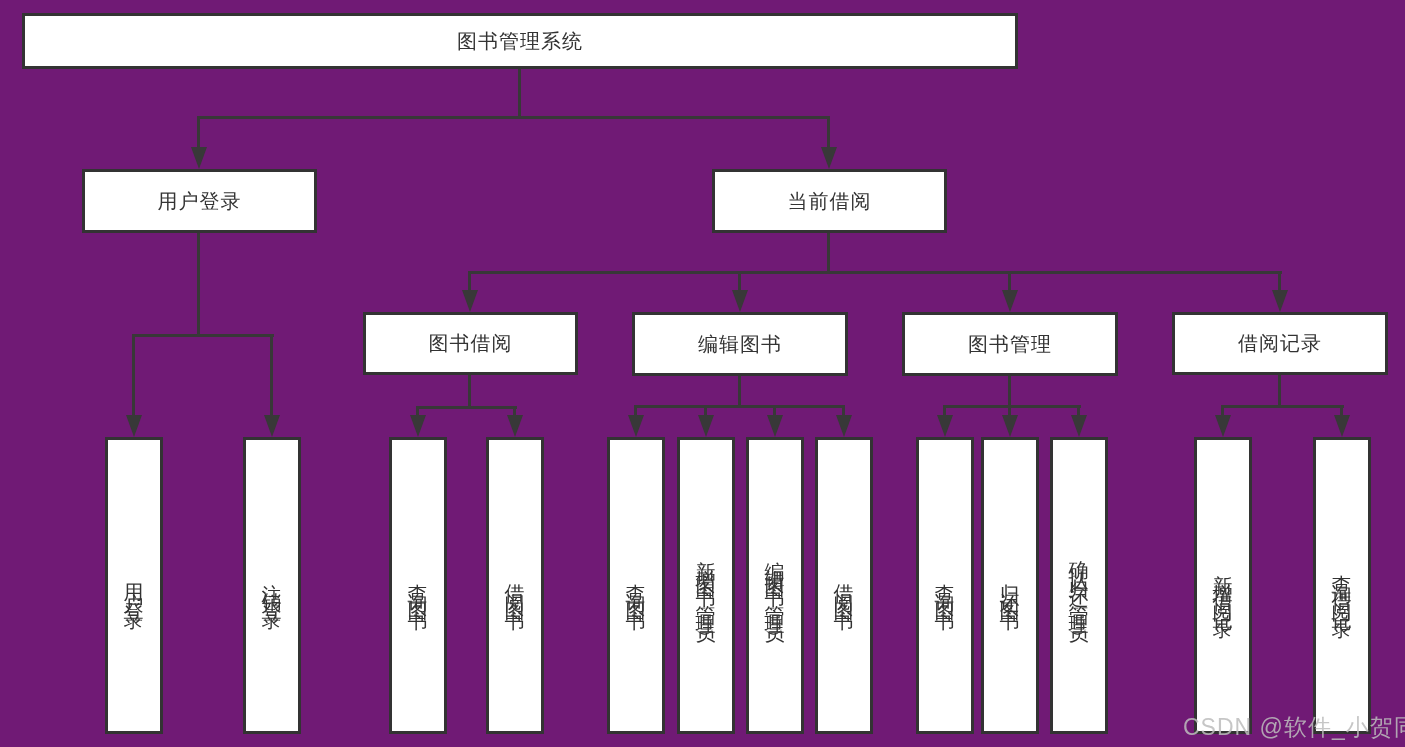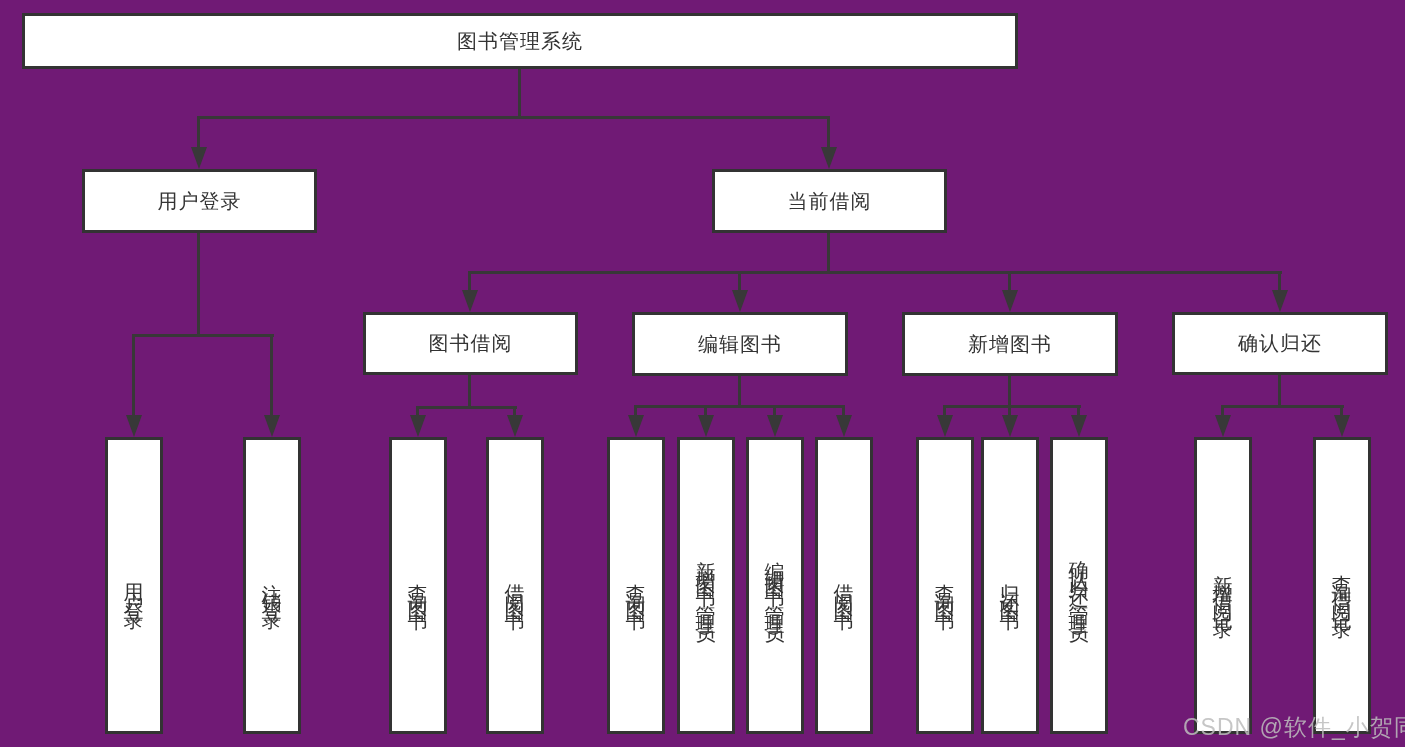--- a/index.html
+++ b/index.html
@@ -57,22 +57,22 @@
 
 <div class="canvas">
 
   <div class="node" style="left:22px; top:13px; width:996px; height:56px;">图书管理系统</div>
 
   <div class="node" style="left:82px; top:169px; width:235px; height:64px;">用户登录</div>
   <div class="node" style="left:712px; top:169px; width:235px; height:64px;">当前借阅</div>
 
   <div class="node" style="left:363px; top:312px; width:215px; height:63px;">图书借阅</div>
   <div class="node" style="left:632px; top:312px; width:216px; height:64px;">编辑图书</div>
-  <div class="node" style="left:902px; top:312px; width:216px; height:64px;">新增图书</div>
-  <div class="node" style="left:1172px; top:312px; width:216px; height:63px;">确认归还</div>
+  <div class="node" style="left:902px; top:312px; width:216px; height:64px;">图书管理</div>
+  <div class="node" style="left:1172px; top:312px; width:216px; height:63px;">借阅记录</div>
 
   <div class="node leaf" style="left:105px; top:437px; width:58px; height:297px;">用户登录</div>
   <div class="node leaf" style="left:243px; top:437px; width:58px; height:297px;">注销登录</div>
 
   <div class="node leaf" style="left:389px; top:437px; width:58px; height:297px;">查询图书</div>
   <div class="node leaf" style="left:486px; top:437px; width:58px; height:297px;">借阅图书</div>
 
   <div class="node leaf" style="left:607px; top:437px; width:58px; height:297px;">查询图书</div>
   <div class="node leaf" style="left:677px; top:437px; width:58px; height:297px;">新增图书（管理员）</div>
   <div class="node leaf" style="left:746px; top:437px; width:58px; height:297px;">编辑图书（管理员）</div>

